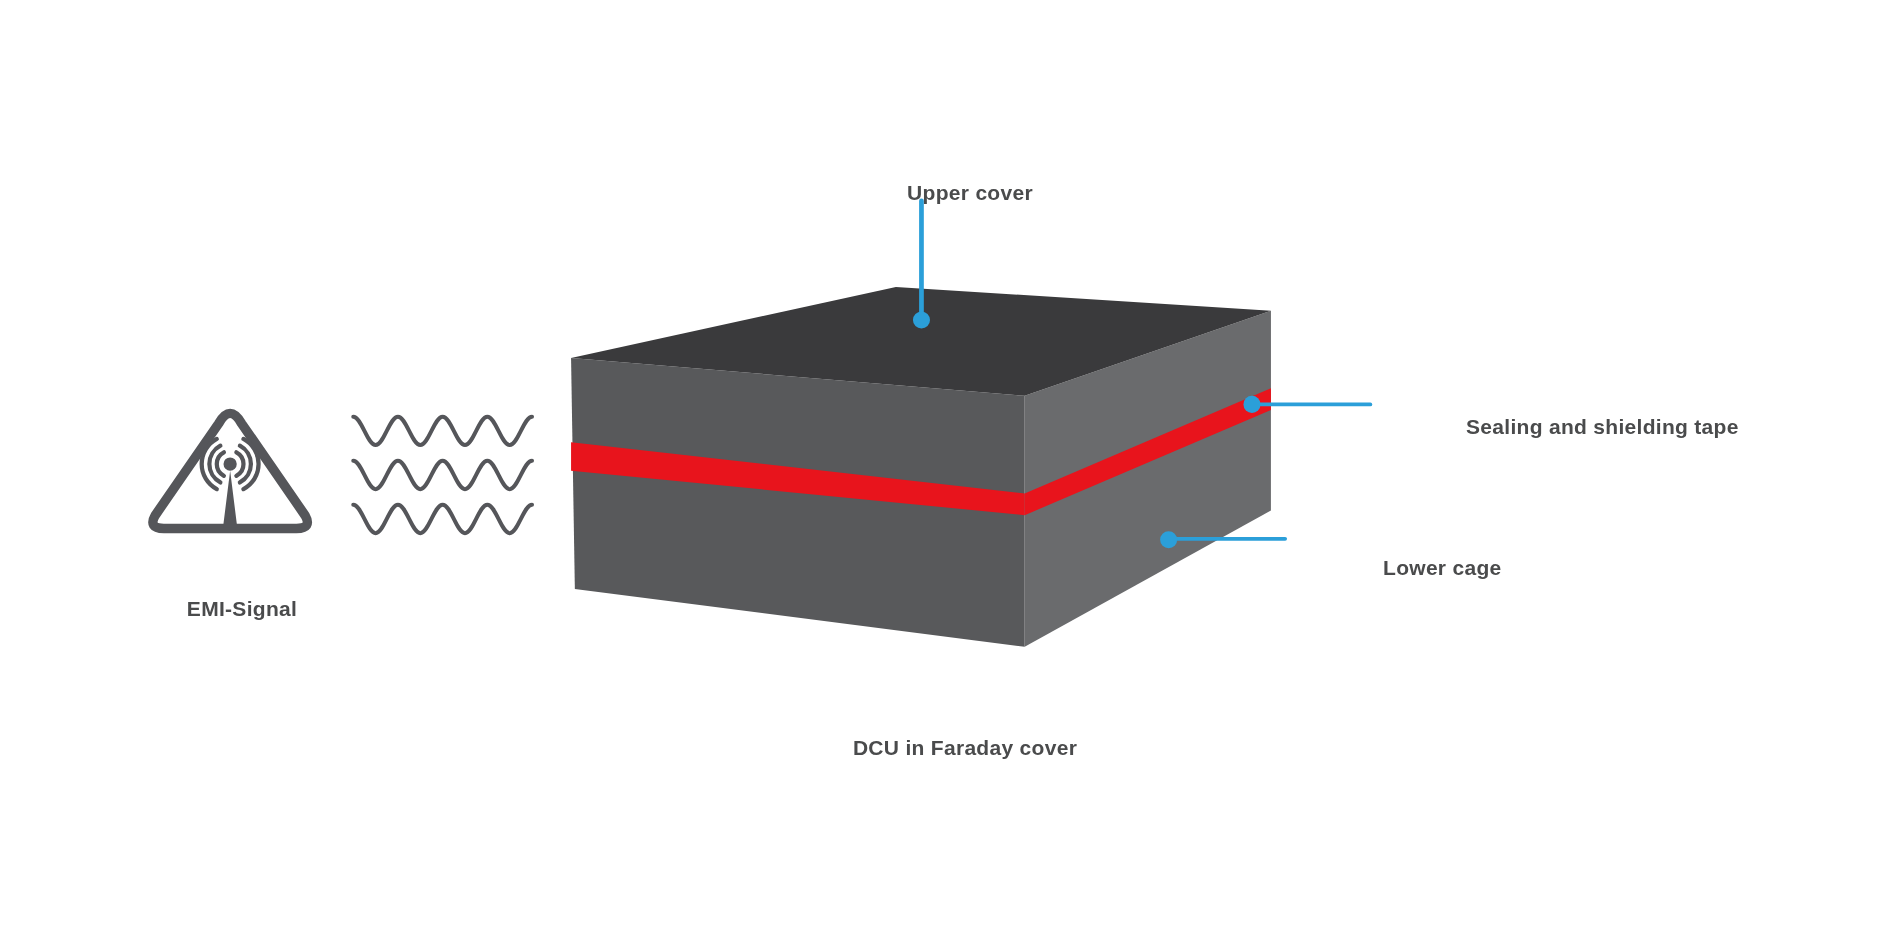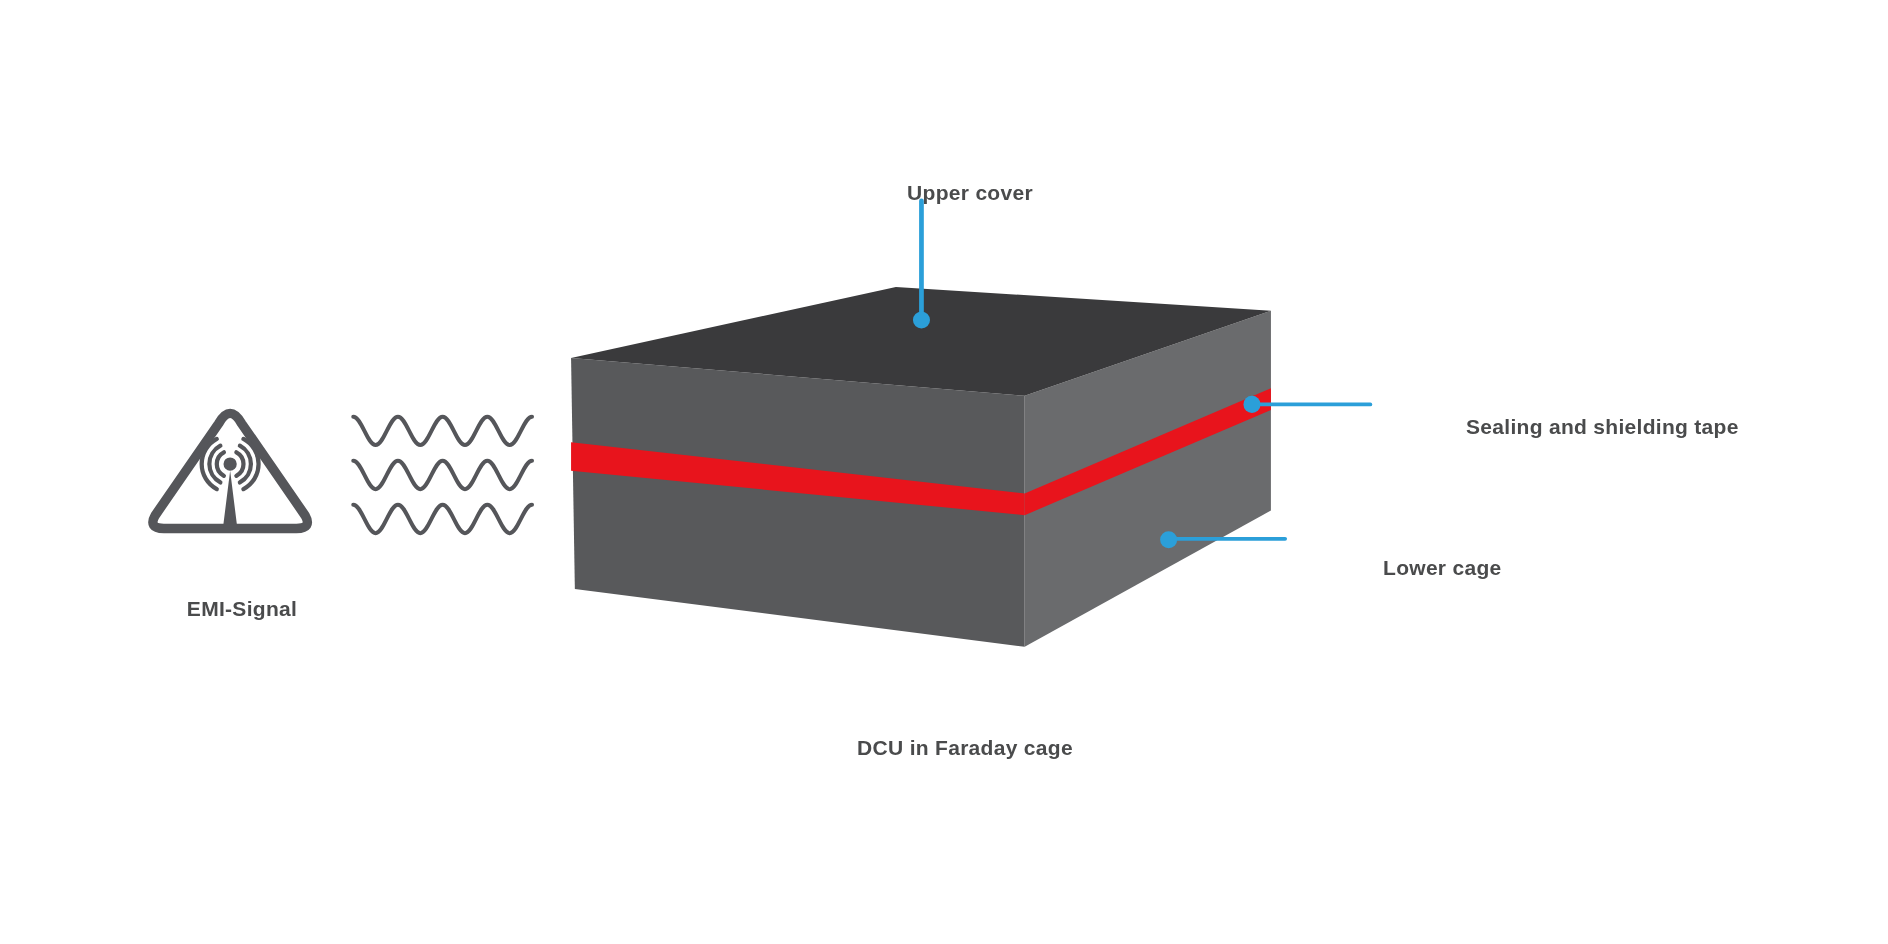--- a/index.html
+++ b/index.html
@@ -73,16 +73,16 @@
       <circle cx="1234" cy="570" r="9" stroke="none"></circle>
     </g>
   </svg>
 
   <div class="label centered" style="left:970px; top:193px;">Upper cover</div>
 
   <div class="label left-anchored" style="left:1466px; top:427px;text-align:center;">Sealing and shielding tape</div>
 
   <div class="label left-anchored" style="left:1383px; top:568px;">Lower cage</div>
 
-  <div class="label centered" style="left:965px; top:748px;">DCU in Faraday cage</div>
+  <div class="label centered" style="left:965px; top:748px;">DCU in Faraday cover</div>
 
   <div class="label centered" style="left:242px; top:609px;">EMI-Signal</div>
 </div>
 
 </body></html>

